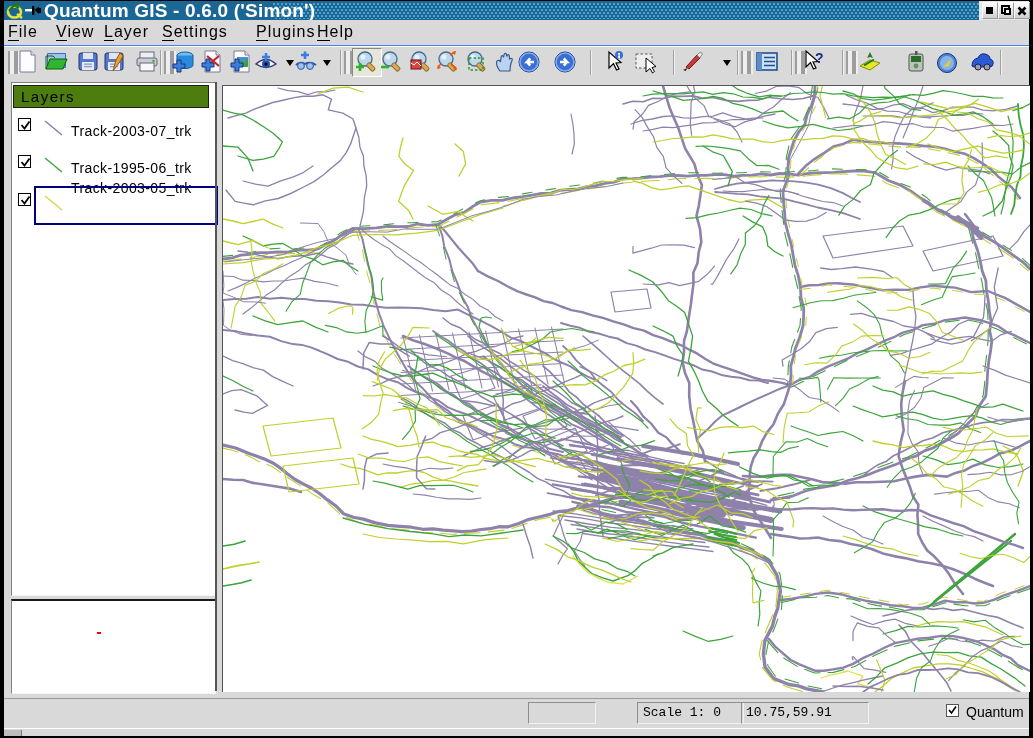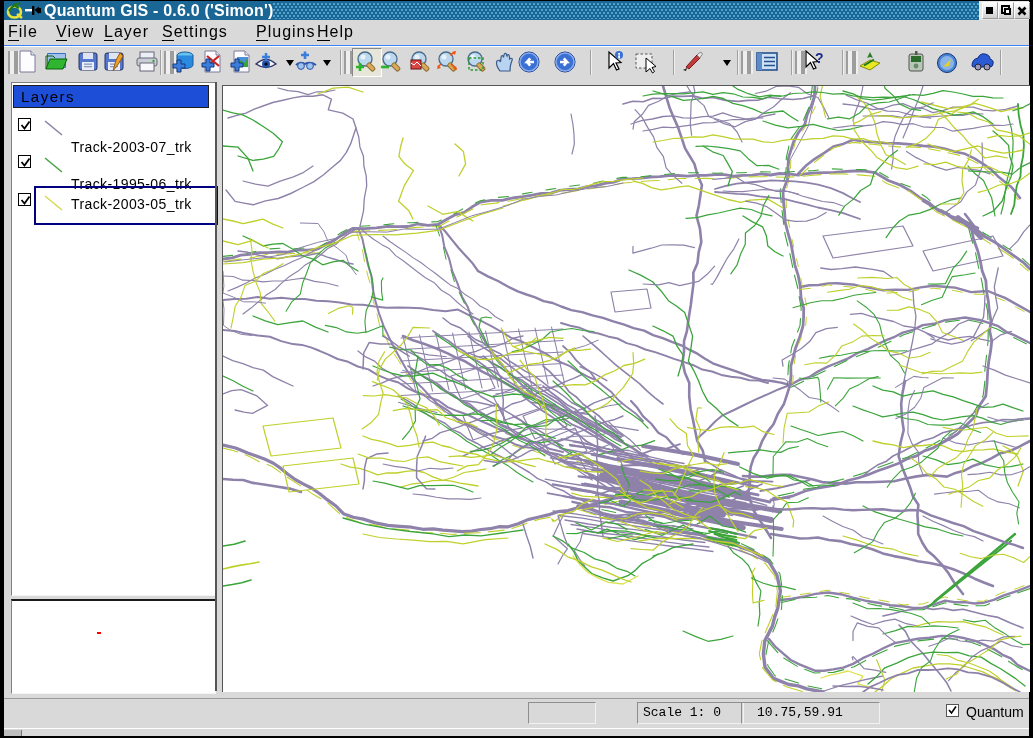--- a/index.html
+++ b/index.html
@@ -2,33 +2,33 @@
 <html><head><meta charset="utf-8">
 <style>
 html,body{margin:0;padding:0;}
 body{width:1033px;height:738px;position:relative;overflow:hidden;background:#000;
  font-family:"Liberation Sans",sans-serif;}
 .abs{position:absolute;}
 #titlebar{left:4px;top:1px;width:1025px;height:19px;background:#1a6694;}
 #titletex{left:273px;top:2px;width:706px;height:17px;
  background-image:radial-gradient(circle at 1px 1px,#52a2ce 1px,transparent 1.2px),radial-gradient(circle at 1px 1px,#52a2ce 1px,transparent 1.2px);
  background-size:4px 6px,4px 6px;background-position:0 1px,2px 4px;}
-#title{left:44px;top:1px;height:19px;line-height:19px;color:#fff;font-weight:bold;font-size:16px;letter-spacing:0.2px;}
+#title{left:44px;top:1px;height:19px;line-height:19px;color:#fff;font-weight:bold;font-size:19px;letter-spacing:0.2px;}
 .wbtn{top:2px;width:14px;height:15px;background:linear-gradient(#fefefe,#cfcfcf);border:1px solid #9a9a9a;border-top-color:#fff;border-left-color:#fff;}
 #menubar{left:4px;top:20px;width:1025px;height:25px;background:#d9d9d9;border-bottom:1px solid #3b82f6;}
 .mi{top:3px;font-size:16px;color:#000;letter-spacing:1px;}
 .mi u{text-decoration:none;border-bottom:1px solid #000;}
 #toolbar{left:4px;top:46px;width:1025px;height:31px;background:#d9d9d9;border-top:1px solid #fdfdfd;}
 #client{left:4px;top:78px;width:1025px;height:620px;background:#d9d9d9;}
 #legend{left:7px;top:4px;width:203px;height:512px;background:#fff;border:1px solid #808080;border-bottom-color:#f5f5f5;border-right-color:#f5f5f5;}
-#legendhead{left:1px;top:2px;width:196px;height:23px;background:#1d4ed8;border:1px solid #1c1c1c;
+#legendhead{left:1px;top:2px;width:196px;height:23px;background:#4d7c0f;border:1px solid #1c1c1c;
  font-size:15px;letter-spacing:1.5px;color:#000;line-height:22px;padding-left:7px;box-sizing:border-box;}
 .cb{width:13px;height:13px;background:#fff;border:1px solid #000;box-sizing:border-box;}
 .cb svg{position:absolute;left:-1px;top:-1px;}
-.litxt{font-size:14px;letter-spacing:0.4px;color:#000;margin-top:16px;}
+.litxt{font-size:14px;letter-spacing:0.4px;color:#000;}
 #sel{left:22px;top:103px;width:180px;height:35px;border:2px solid #000080;}
 #overview{left:7px;top:521px;width:203px;height:92px;background:#fff;border:1px solid #808080;border-top:2px solid #1a1a1a;border-bottom-color:#f5f5f5;border-right-color:#f5f5f5;}
 #map{left:218px;top:7px;width:807px;height:606px;background:#fff;border-top:1px solid #555;border-left:1px solid #555;}
 #statusbar{left:4px;top:698px;width:1025px;height:30px;background:#d9d9d9;border-top:1px solid #9a9a9a;font-family:"Liberation Mono",monospace;}
 .sfield{top:3px;height:20px;border:1px solid #8e8e8e;border-bottom-color:#f2f2f2;border-right-color:#f2f2f2;font-size:13px;line-height:19px;color:#000;}
 #bottomstrip{left:4px;top:728px;width:1025px;height:7px;background:#d9d9d9;border-top:1px solid #fff;}
 #grip{left:0px;top:1px;width:17px;height:6px;background:#bdbdbd;border-right:1px solid #777;}
 .sep{top:3px;width:1px;height:25px;background:#a0a0a0;border-right:1px solid #f0f0f0;}
 .handle{top:4px;width:2px;height:23px;border-left:2px solid #9d9d9d;border-right:2px solid #efefef;background:#efefef;box-shadow:4px 0 0 #9d9d9d,6px 0 0 #efefef;}
 </style></head>
@@ -756,21 +756,21 @@
 <path d="M420.0,10.0 L429.9,8.2 L439.9,7.6 L450.0,7.7 L460.0,7.9 L470.0,6.8 L480.0,5.8 L489.9,8.3 L500.1,6.6 L510.1,7.8 L519.9,11.0 L530.0,11.3 L539.9,12.8 L549.9,9.6 L560.0,10.0 L569.9,7.5 L579.9,7.0 L589.9,5.8 L600.0,6.5 L609.9,8.2 L620.0,7.7 L629.9,9.9 L639.9,10.8 L649.9,11.6 L660.1,11.1 L670.0,11.4 L680.0,10.1 L690.0,8.7 L700.1,9.3 L710.0,7.3 L719.9,4.6 L730.1,6.0 L740.0,8.0 L749.9,10.3 L760.0,10.4 L769.9,11.8 L780.0,12.0" stroke="#3ba43b" stroke-width="1.2"></path>
 <path d="M430.0,56.0 L440.0,54.5 L449.9,52.5 L459.9,52.2 L469.9,50.9 L480.0,51.1 L489.9,48.8 L500.0,50.6 L509.9,52.8 L520.0,53.1 L530.1,53.2 L539.9,55.8 L550.0,56.5 L559.9,54.3 L569.9,53.1 L580.1,53.9 L590.1,52.6 L600.1,52.4 L610.0,49.9 L620.1,50.4 L629.9,53.2 L640.2,52.6 L649.9,55.8 L660.1,56.0 L670.0,58.0" stroke="#bfd02b" stroke-width="1.2"></path>
 <path d="M610.0,42.0 L620.0,40.8 L630.0,39.5 L640.1,39.9 L650.1,38.8 L659.9,35.6 L670.1,36.7 L679.8,38.6 L690.1,37.7 L699.9,40.8 L710.0,41.3 L720.2,41.5 L729.8,45.2 L740.1,43.7 L750.0,42.3 L759.9,40.5 L769.9,39.1 L780.1,39.5 L790.0,38.0" stroke="#8e82aa" stroke-width="1.2"></path>
 </g>
       </svg>
  </div>
 </div>
 <div class="abs" id="statusbar">
  <div class="abs sfield" style="left:524px;width:66px;background:#d9d9d9"></div>
  <div class="abs sfield" style="left:633px;width:100px;padding-left:5px;">Scale 1: 0</div>
- <div class="abs sfield" style="left:737px;width:122px;padding-left:15px;">10.75,59.91</div>
+ <div class="abs sfield" style="left:737px;width:122px;padding-left:4px;">10.75,59.91</div>
  <div class="abs" style="left:942px;top:5px;width:13px;height:13px;border:1px solid #555;background:#fff;box-sizing:border-box">
    <svg width="11" height="11" style="position:absolute;left:0;top:0">
         <path d="M2 5 L4.5 8 L9 1.5" stroke="#000" stroke-width="1.6" fill="none"></path>
       </svg>
  </div>
  <div class="abs" style="left:962px;top:5px;font-size:14px;font-family:'Liberation Sans',sans-serif;">Quantum</div>
 </div>
 <div class="abs" id="bottomstrip">
     <div class="abs" id="grip"></div>
   </div>

